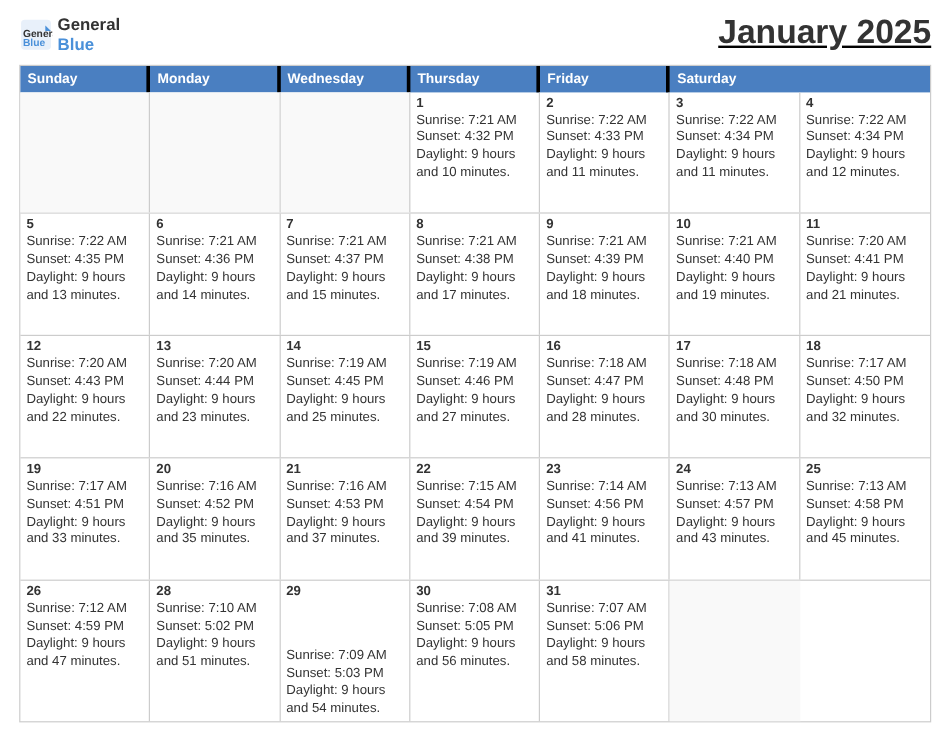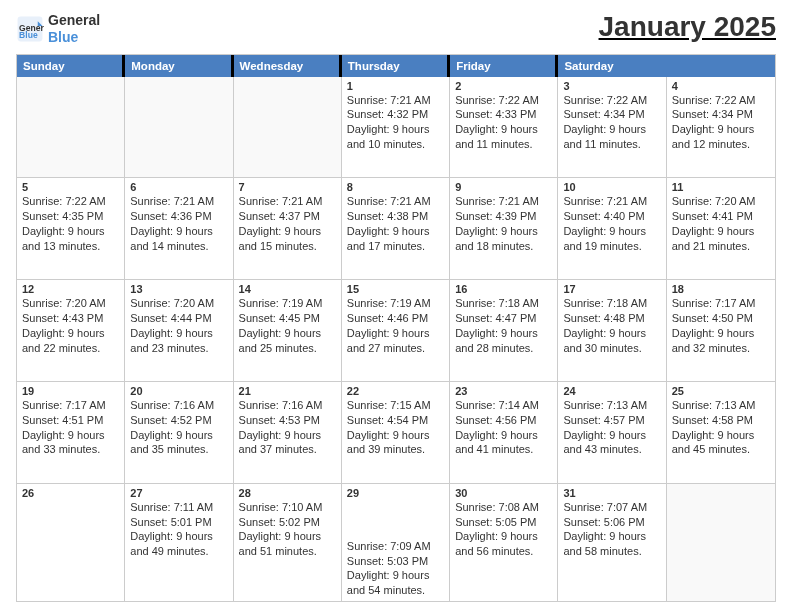--- a/index.html
+++ b/index.html
@@ -296,26 +296,23 @@
           <div class="cal-cell">
             <div class="day-num">25</div>
             <div class="cell-text" style="white-space: pre-line;">Sunrise: 7:13 AM
 Sunset: 4:58 PM
 Daylight: 9 hours and 45 minutes.</div>
           </div>
         </div>
         <div class="cal-row">
           <div class="cal-cell">
             <div class="day-num">26</div>
-          </div>
-          <div class="cal-cell">
-            <div class="day-num">27</div>
-            <div class="cell-text" style="white-space: pre-line;">Sunrise: 7:11 AM
-Sunset: 5:01 PM
-Daylight: 9 hours and 49 minutes.</div>
+            <div class="cell-text" style="white-space: pre-line;">Sunrise: 7:12 AM
+Sunset: 4:59 PM
+Daylight: 9 hours and 47 minutes.</div>
           </div>
           <div class="cal-cell">
             <div class="day-num">28</div>
             <div class="cell-text" style="white-space: pre-line;">Sunrise: 7:10 AM
 Sunset: 5:02 PM
 Daylight: 9 hours and 51 minutes.</div>
           </div>
           <div class="cal-cell">
             <div class="day-num">29</div>
             <div class="cell-text" style="white-space: pre-line; margin-top: 40px;">Sunrise: 7:09 AM

